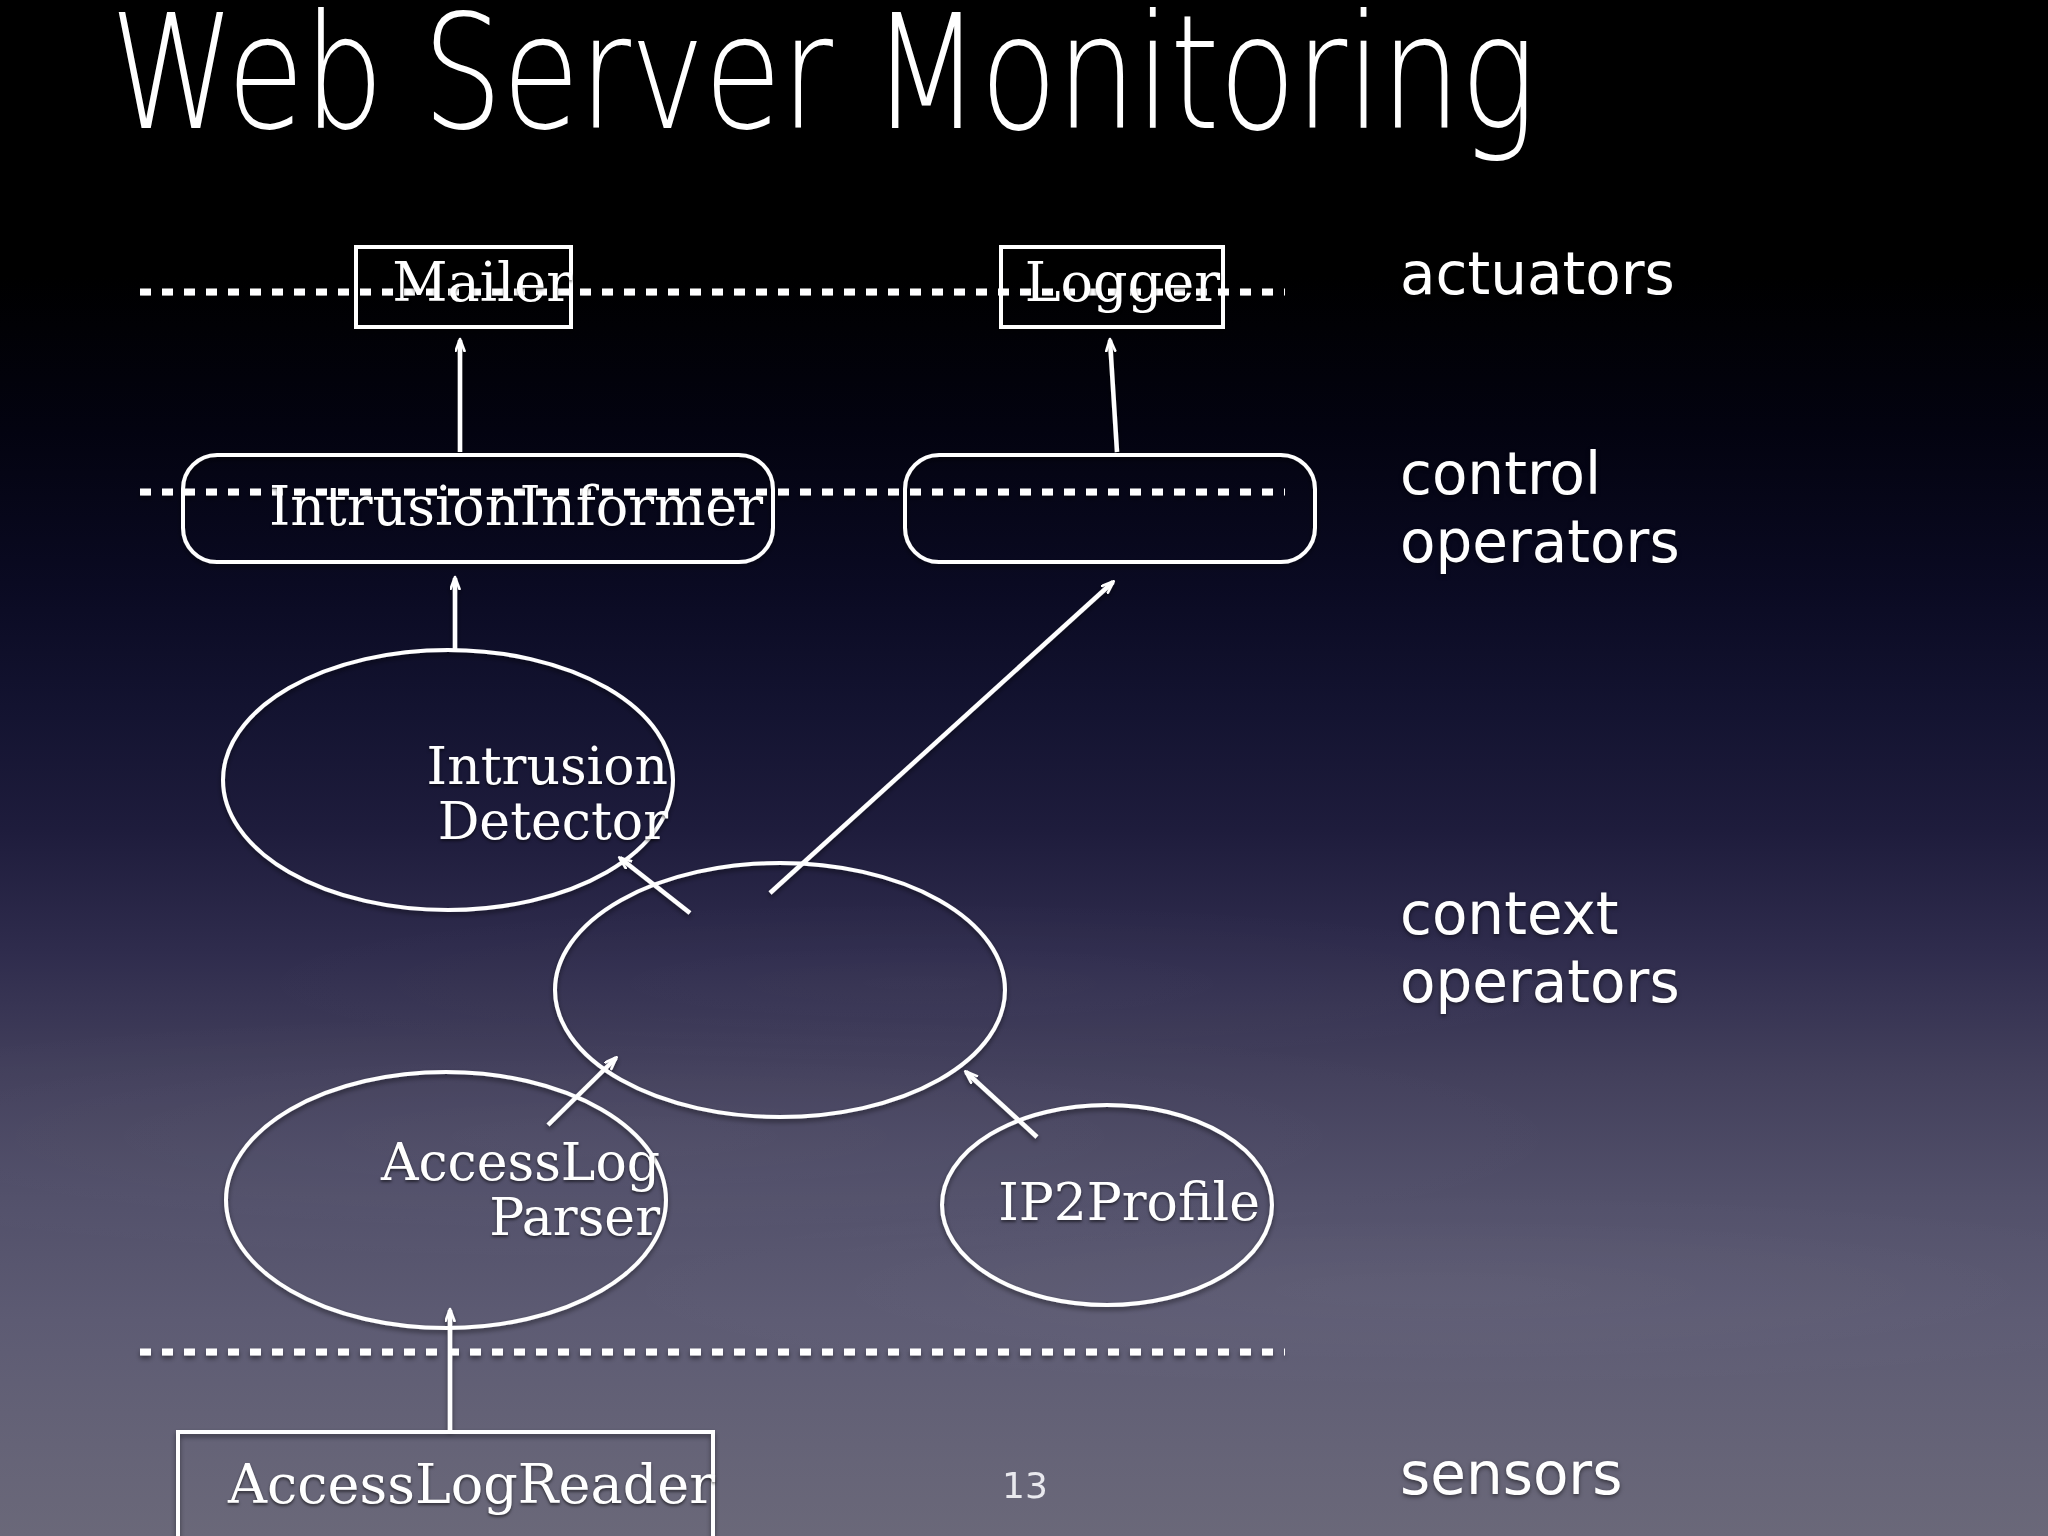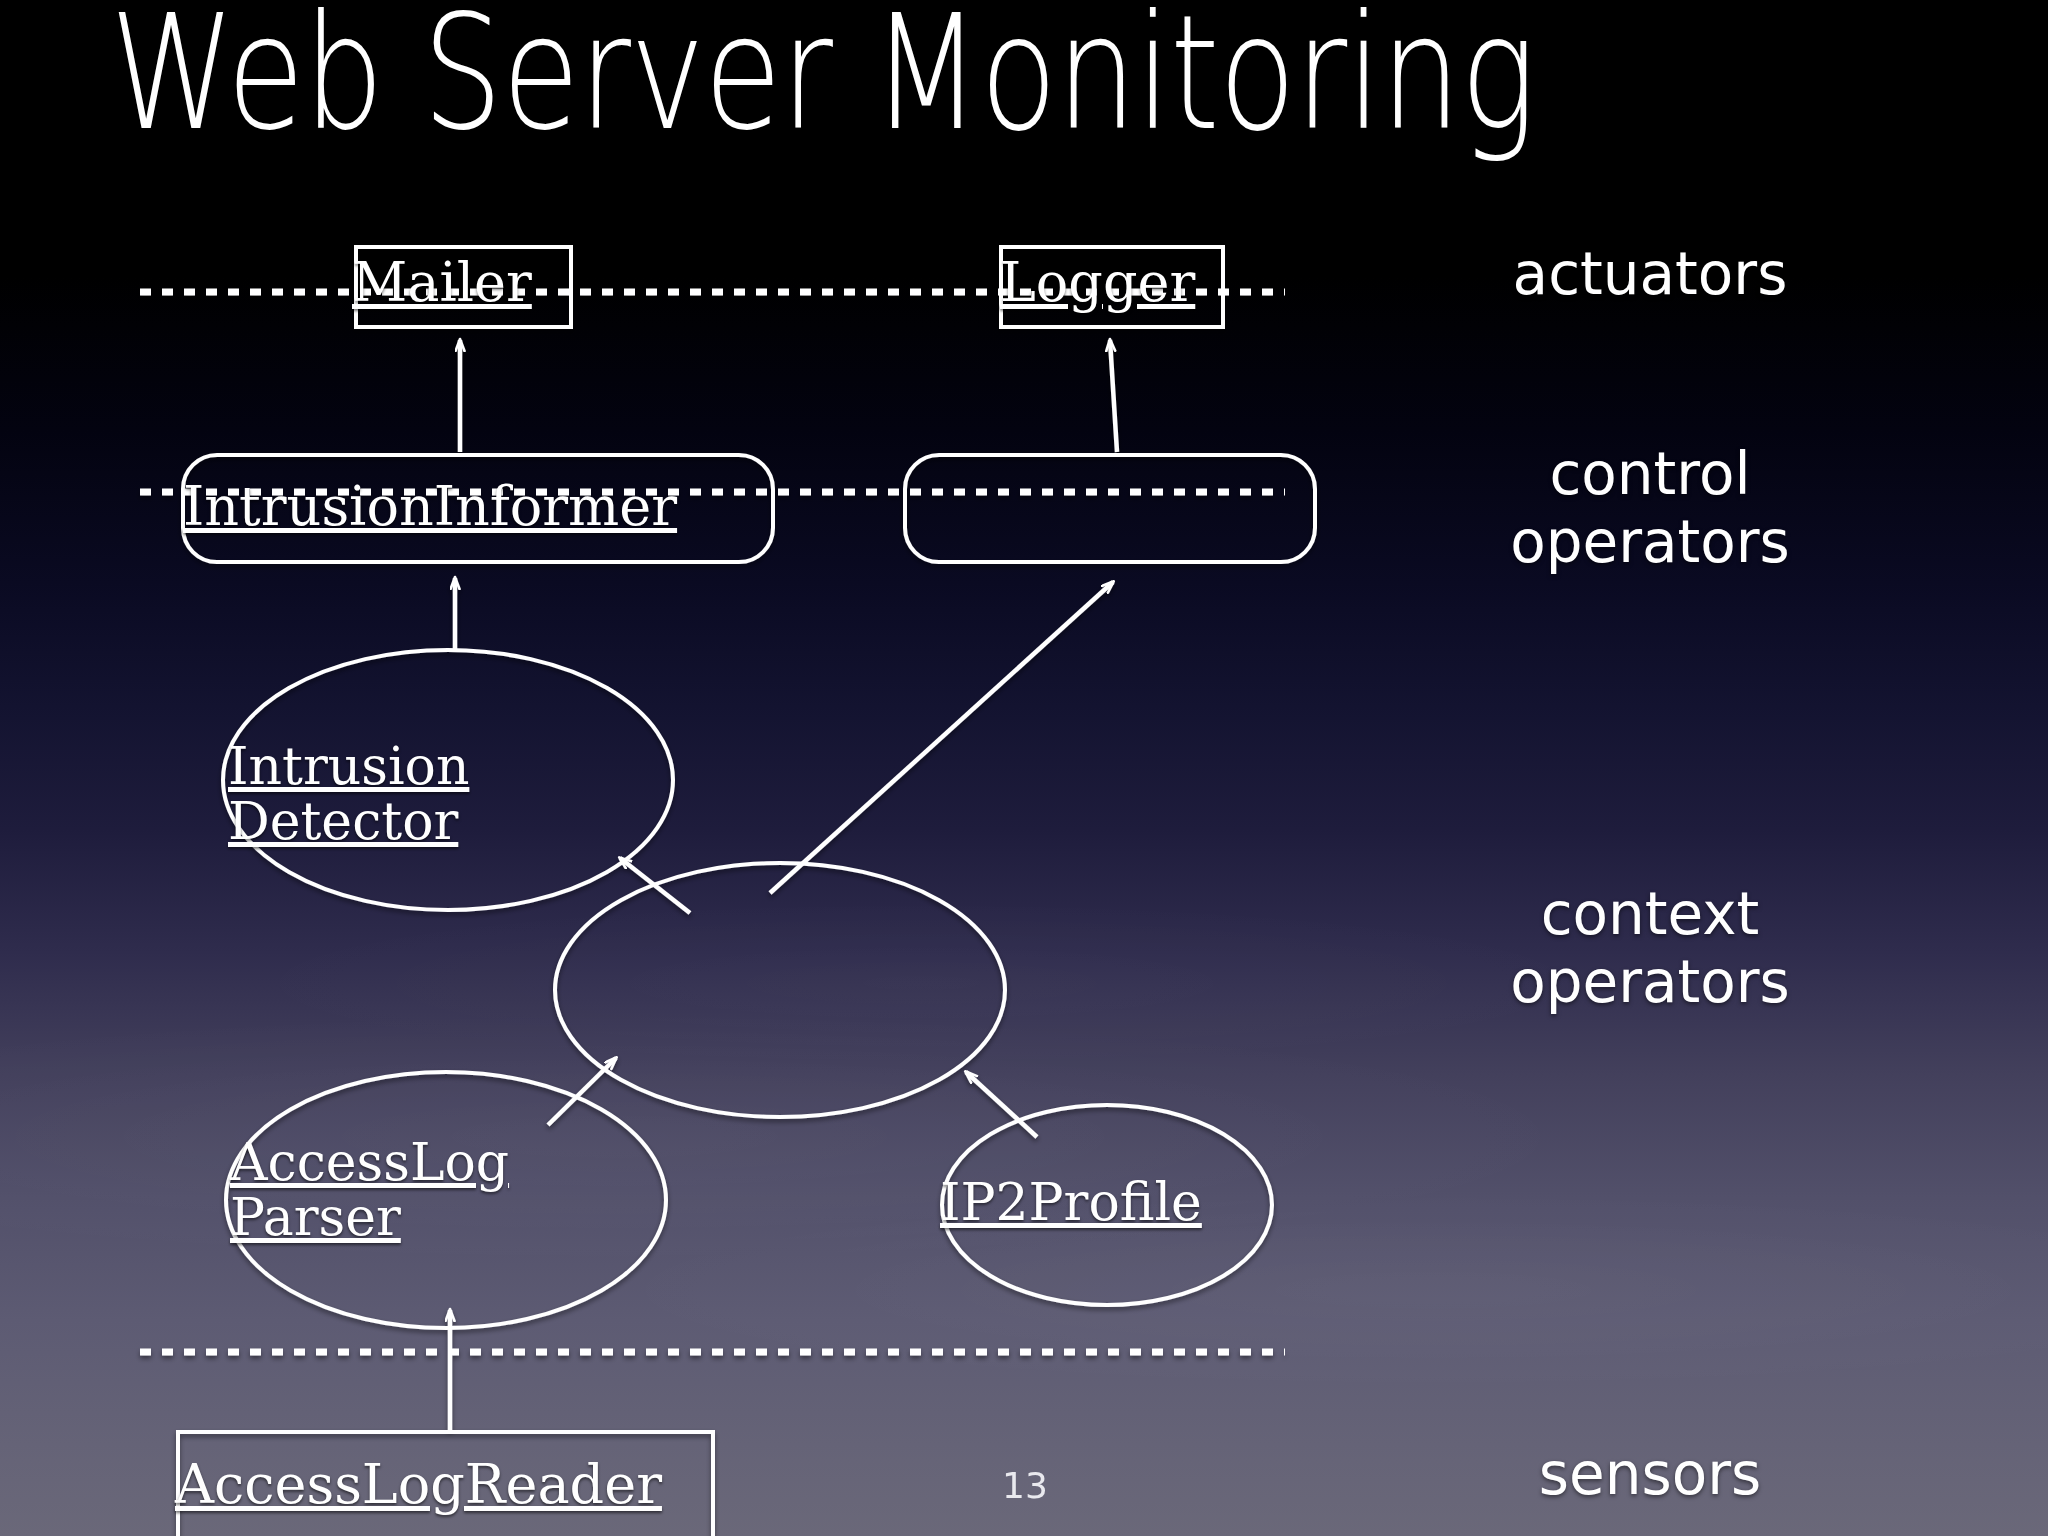--- a/index.html
+++ b/index.html
@@ -67,48 +67,47 @@
     width: 2048px;
     height: 1536px;
     z-index: 4;
   }
 
   
   .nodetext {
     position: absolute;
     color: #ffffff;
     font-family: "DejaVu Serif", serif;
-    text-align: left;
+    text-align: right;
     white-space: pre;
     line-height: 1.06;
     text-shadow: 0 2px 3px rgba(0,0,0,0.55);
     z-index: 5;
     pointer-events: none;
-    text-decoration: underline;
   }
 
   .t-mailer      { left: 352px;  top: 254px; width: 220px; font-size: 54px; }
   .t-logger      { left: 1000px; top: 254px; width: 220px; font-size: 54px; }
   .t-intrinf     { left: 183px;  top: 478px; width: 580px; font-size: 54px; }
   .t-proflog     { left: 898px;  top: 478px; width: 420px; font-size: 54px; }
   .t-intdet      { left: 228px;  top: 715px; width: 440px; font-size: 52px; margin-top: 24px; }
   .t-accprof     { left: 580px;  top: 925px; width: 400px; font-size: 52px; }
   .t-acclogp     { left: 230px;  top: 1135px; width: 430px; font-size: 52px; }
   .t-ip2prof     { left: 940px;  top: 1175px; width: 320px; font-size: 52px; }
   .t-acclogr     { left: 175px;  top: 1440px; width: 540px; font-size: 54px; margin-top: 16px; }
 
   
   .zonelabel {
     position: absolute;
     color: #ffffff;
     font-family: "DejaVu Sans", sans-serif;
     font-weight: 400;
     font-size: 58px;
     line-height: 1.18;
-    text-align: center;
+    text-align: left;
     text-shadow: 0 2px 4px rgba(0,0,0,0.5);
     z-index: 5;
     white-space: pre-line;
   }
   .z-actuators { left: 1400px; top: 240px;  width: 500px; }
   .z-control   { left: 1400px; top: 440px;  width: 500px; }
   .z-context   { left: 1400px; top: 880px;  width: 500px; }
   .z-sensors   { left: 1400px; top: 1440px; width: 500px; }
 
   

